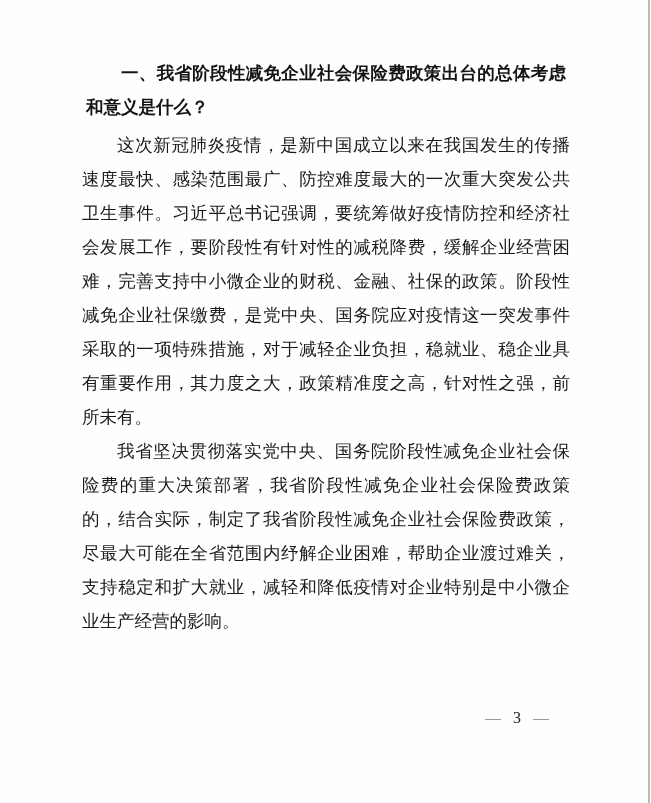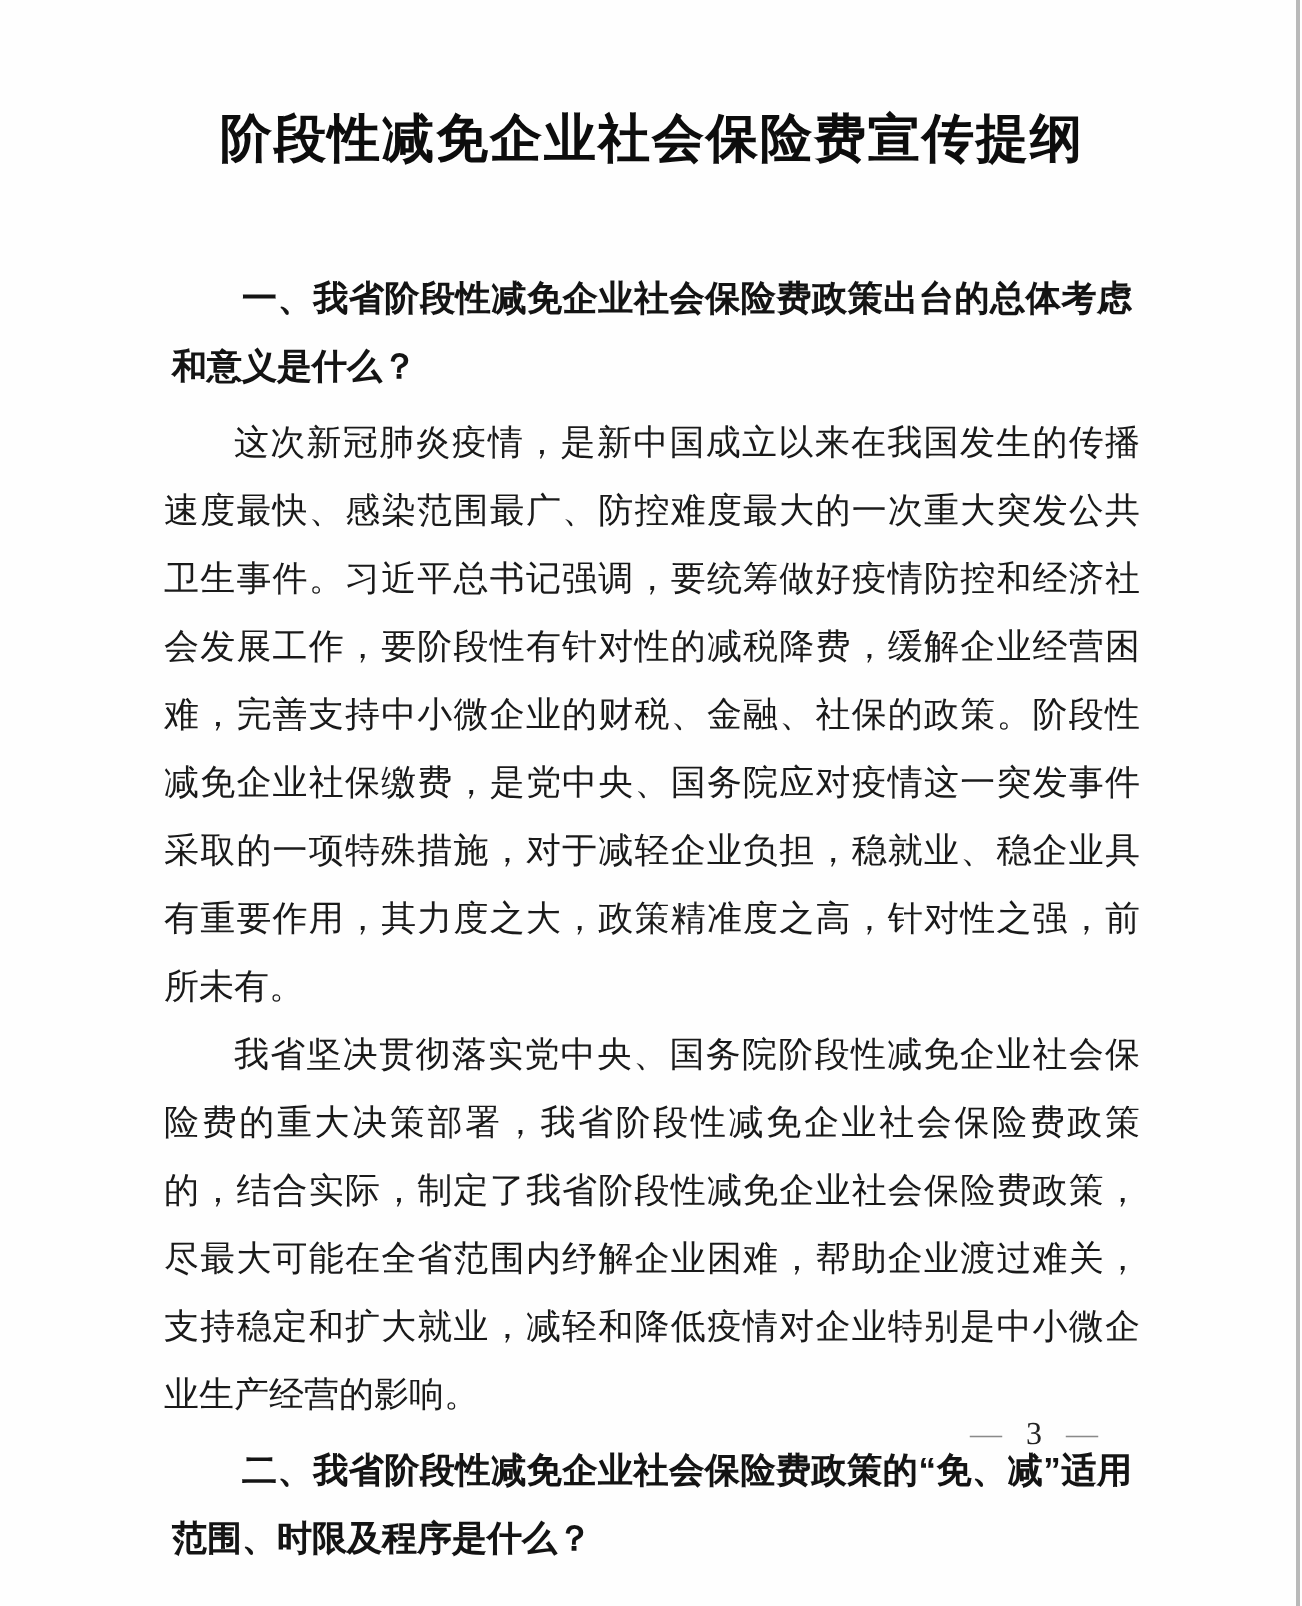--- a/index.html
+++ b/index.html
@@ -78,29 +78,27 @@
     padding: 0 4px;
   }
 </style>
 </head>
 <body>
 
 <div class="page">
 
   <div class="content">
 
-    <h1 class="doc-title">阶段性减免企业社会保险费宣传提纲</h1>
 
     <p class="section-heading">一、我省阶段性减免企业社会保险费政策出台的总体考虑和意义是什么？</p>
 
     <p class="body-para">这次新冠肺炎疫情，是新中国成立以来在我国发生的传播速度最快、感染范围最广、防控难度最大的一次重大突发公共卫生事件。习近平总书记强调，要统筹做好疫情防控和经济社会发展工作，要阶段性有针对性的减税降费，缓解企业经营困难，完善支持中小微企业的财税、金融、社保的政策。阶段性减免企业社保缴费，是党中央、国务院应对疫情这一突发事件采取的一项特殊措施，对于减轻企业负担，稳就业、稳企业具有重要作用，其力度之大，政策精准度之高，针对性之强，前所未有。</p>
 
     <p class="body-para">我省坚决贯彻落实党中央、国务院阶段性减免企业社会保险费的重大决策部署，我省阶段性减免企业社会保险费政策的，结合实际，制定了我省阶段性减免企业社会保险费政策，尽最大可能在全省范围内纾解企业困难，帮助企业渡过难关，支持稳定和扩大就业，减轻和降低疫情对企业特别是中小微企业生产经营的影响。</p>
 
-    <p class="section-heading">二、我省阶段性减免企业社会保险费政策的“免、减”适用范围、时限及程序是什么？</p>
 
   </div>
 
   <div class="page-footer">
     <span class="dash">—</span>
     <span class="num">3</span>
     <span class="dash">—</span>
   </div>
 
   <div class="scan-edge-right"></div>

